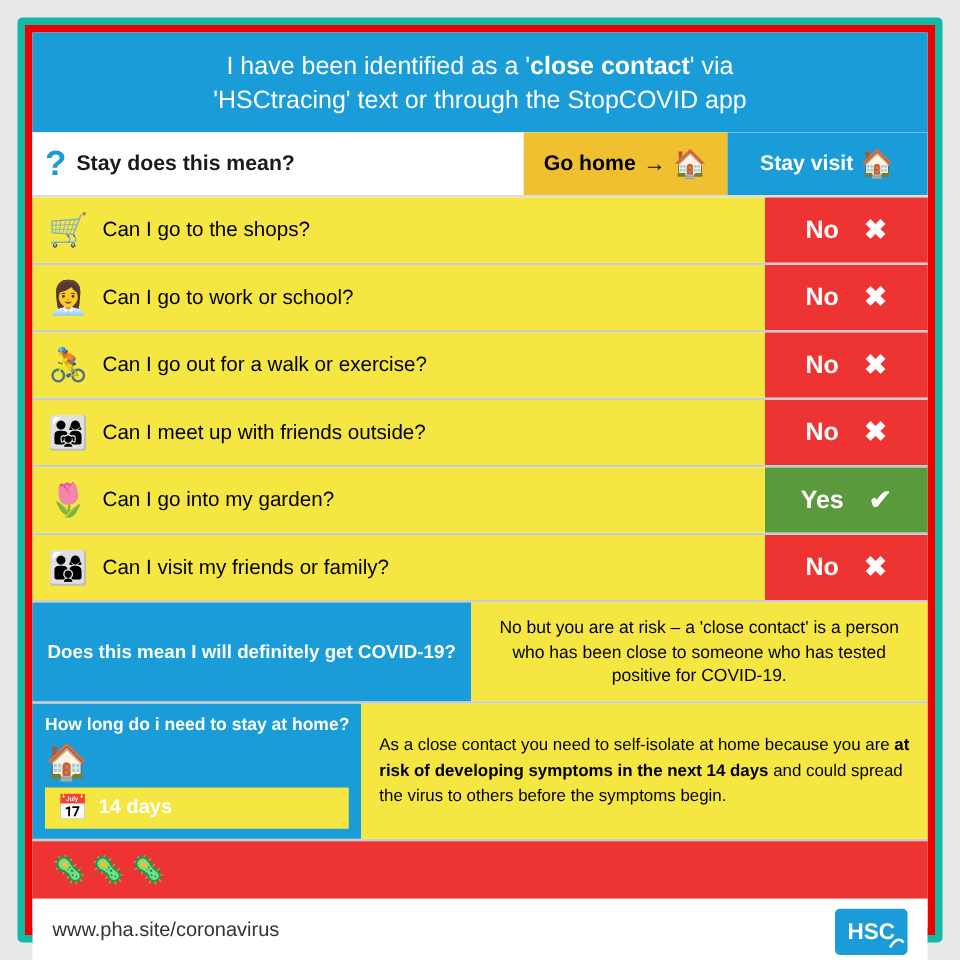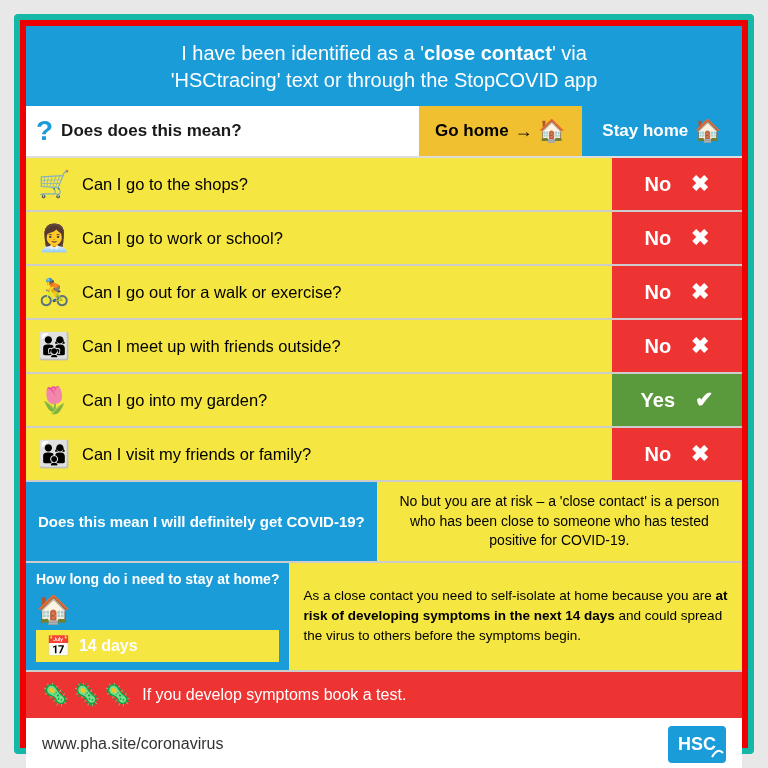--- a/index.html
+++ b/index.html
@@ -229,29 +229,29 @@
   <div class="inner-container">
 
     <div class="header">
       I have been identified as a '<strong>close contact</strong>' via<br>
       'HSCtracing' text or through the StopCOVID app
     </div>
 
     <div class="row-what">
       <div class="what-question">
         <span class="question-mark">?</span>
-        <span>Does does this mean?</span>
+        <span>Stay does this mean?</span>
       </div>
       <div class="go-home-box">
         <span>Go home</span>
         <span class="arrow-icon">→</span>
         <span class="house-icon">🏠</span>
       </div>
       <div class="stay-home-box">
-        <span>Stay home</span>
+        <span>Stay visit</span>
         <span class="house-icon">🏠</span>
       </div>
     </div>
 
     <div class="qa-row">
       <div class="qa-question">
         <span class="qa-icon">🛒</span>
         <span>Can I go to the shops?</span>
       </div>
       <div class="qa-answer answer-no">
@@ -341,21 +341,20 @@
         </span>
       </div>
     </div>
 
     <div class="symptoms-row">
       <div class="virus-icons">
         <span>🦠</span>
         <span>🦠</span>
         <span>🦠</span>
       </div>
-      <span>If you develop symptoms book a test.</span>
     </div>
 
     <div class="footer-row">
       <span class="website-text">www.pha.site/coronavirus</span>
       <div class="hsc-logo">
         <div style="position:relative;">
           <div style="background:#1a9cd8; color:white; font-weight:900; font-size:18px; padding:8px 10px; border-radius:4px; display:inline-block;">
             <span>HSC</span>
             <svg width="14" height="14" viewBox="0 0 14 14" style="position:absolute;bottom:4px;right:2px;">
               <path d="M2 12 Q8 2 13 8" stroke="white" stroke-width="2" fill="none"></path>

